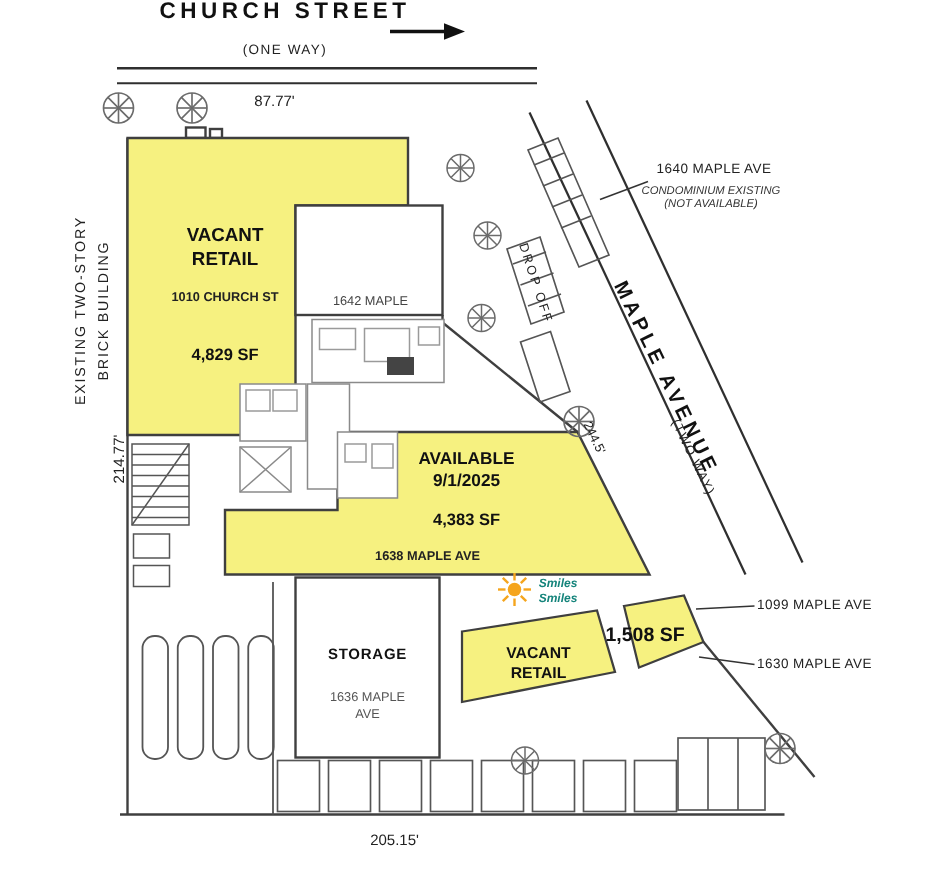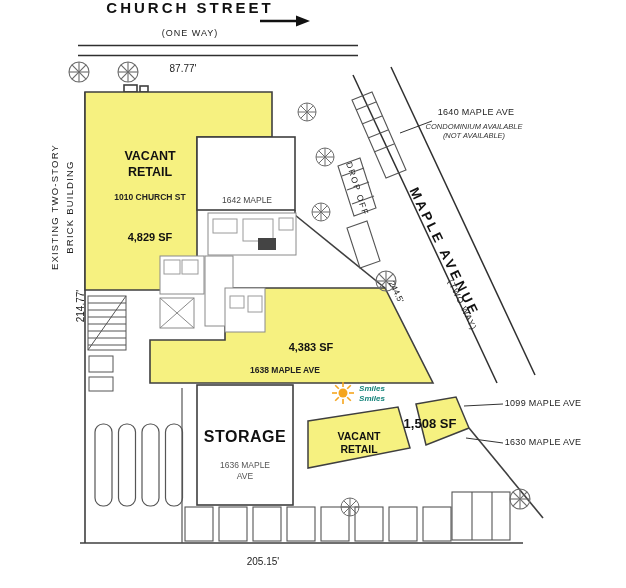--- a/index.html
+++ b/index.html
@@ -23,21 +23,21 @@
   .unit-addr{font-size:8.5px;font-weight:bold;color:#222;}
   .unit-addr-plain{font-size:8.5px;color:#444;}
   .unit-area{font-size:11px;font-weight:bold;color:#111;}
   .unit-area-sm{font-size:13px;font-weight:bold;color:#111;}
   .addr-right{font-size:9px;color:#222;letter-spacing:.3px;}
   .condo-note{font-size:7.5px;font-style:italic;color:#333;}
   .rush-brand{display:flex;align-items:center;gap:3px;justify-content:center;
     font-size:14px;font-weight:bold;color:var(--rush-green,#0b6e4f);letter-spacing:.5px;}
   .rush-tag{font-size:6.8px;color:var(--rush-green,#0b6e4f);font-weight:bold;}
   .radiant-name{font-size:8px;font-style:italic;font-weight:bold;color:var(--radiant-teal,#15847b);line-height:1.2;text-align:left;}
-  .storage-label{font-size:16px;font-weight:bold;letter-spacing:.5px;color:#111;}
+  .storage-label{font-size:10px;font-weight:bold;letter-spacing:.5px;color:#111;}
   .storage-addr{font-size:8.5px;color:#555;line-height:1.35;}
   .drop-off{font-size:8.5px;letter-spacing:1.5px;color:#222;}
   .maple-name{font-size:13.5px;font-weight:bold;letter-spacing:3px;color:#111;}
   .maple-dir{font-size:8.5px;letter-spacing:1px;color:#222;}
 </style>
 </head>
 <body>
 
 <div class="canvas">
 
@@ -203,29 +203,33 @@
   <div class="lbl unit-status" style="left:150px;top:165px;">
     <div>VACANT</div>
     <div>RETAIL</div>
   </div>
   <div class="lbl unit-addr" style="left:150px;top:198px;">1010 CHURCH ST</div>
   <div class="lbl unit-area" style="left:150px;top:237px;">4,829 SF</div>
 
   <div class="lbl unit-addr-plain" style="left:247px;top:201px;">1642 MAPLE</div>
 
   <div class="lbl addr-right" style="left:476px;top:113px;">1640 MAPLE AVE</div>
-  <div class="lbl condo-note" style="left:474px;top:127px;">CONDOMINIUM AVAILABLE</div>
+  <div class="lbl condo-note" style="left:474px;top:127px;">CONDOMINIUM EXISTING</div>
   <div class="lbl condo-note" style="left:474px;top:136px;">(NOT AVAILABLE)</div>
 
   <div class="lbl drop-off rot-drop" style="left:357px;top:189px;">DROP OFF</div>
 
   <div class="lbl maple-name rot-maple" style="left:444px;top:252px;">MAPLE AVENUE</div>
   <div class="lbl maple-dir rot-maple" style="left:462px;top:305px;">(TWO WAY)</div>
   <div class="lbl dim-sm rot-maple" style="left:396px;top:292px;">244.5'</div>
 
+  <div class="lbl unit-status-md" style="left:311px;top:314px;">
+    <div>AVAILABLE</div>
+    <div>9/1/2025</div>
+  </div>
   <div class="lbl unit-area" style="left:311px;top:347px;">4,383 SF</div>
   <div class="lbl unit-addr" style="left:285px;top:371px;">1638 MAPLE AVE</div>
 
   <div class="lbl radiant-name" style="left:372px;top:394px;">
     <div>Smiles</div>
     <div>Smiles</div>
   </div>
 
   <div class="lbl unit-status-sm" style="left:359px;top:443px;">
     <div>VACANT</div>

